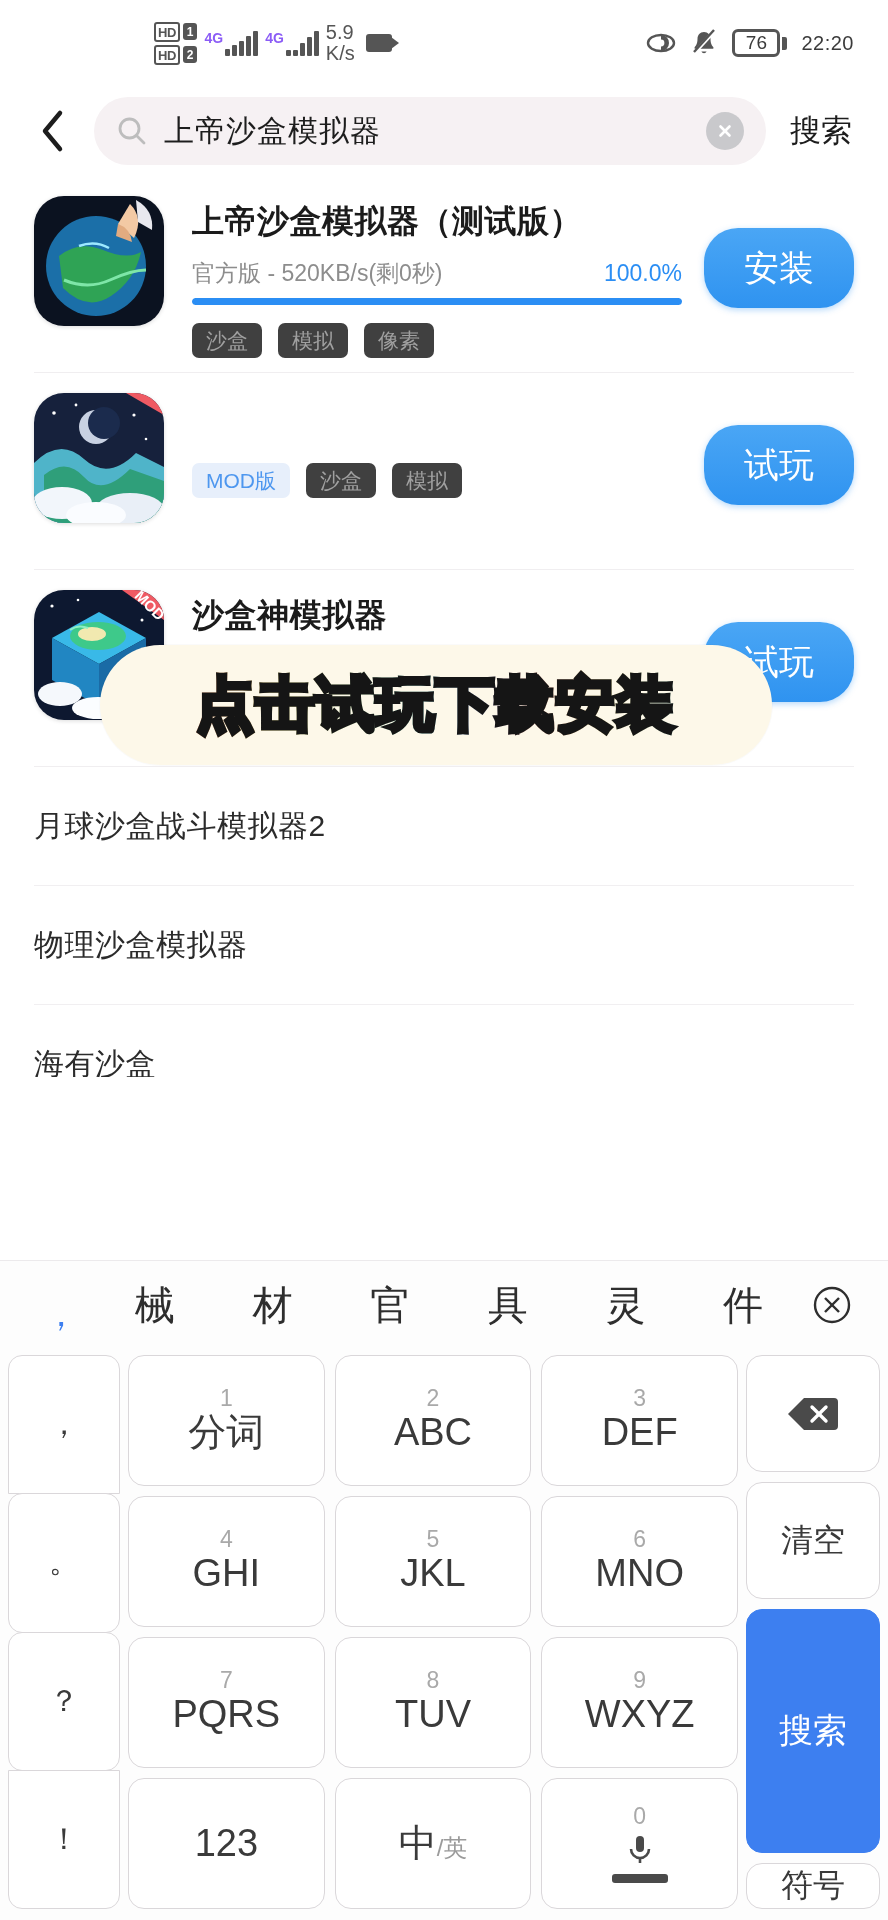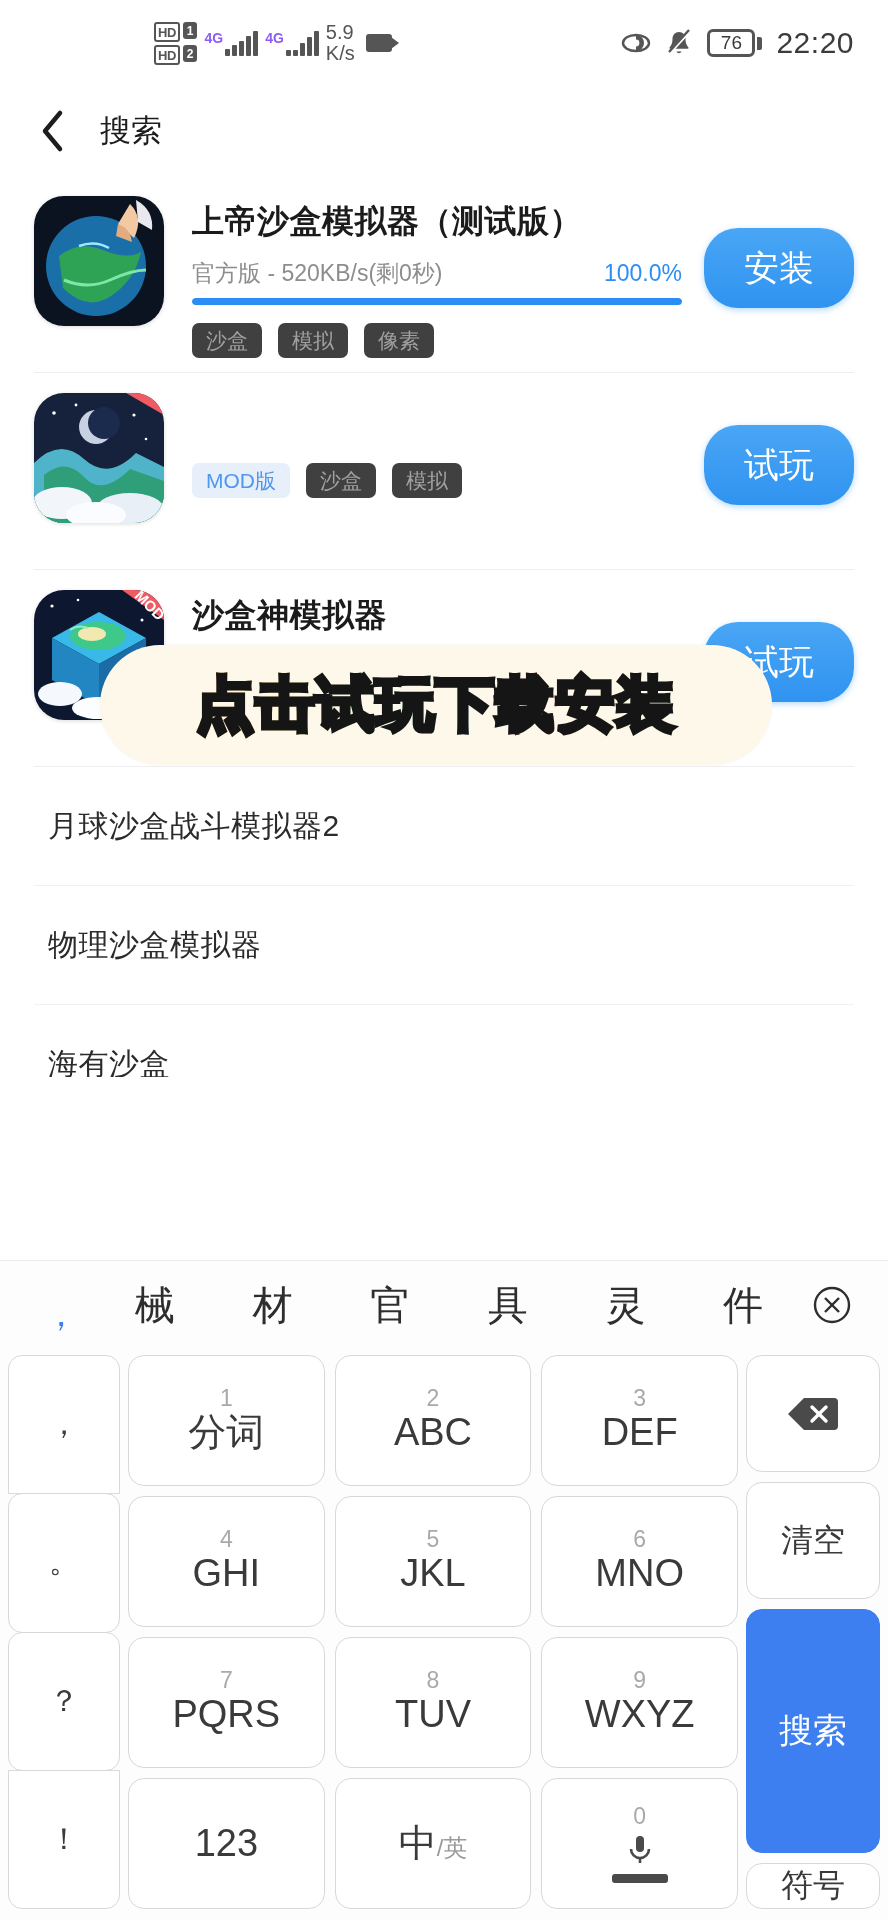--- a/index.html
+++ b/index.html
@@ -12,21 +12,21 @@
   .phone { position: relative; width: 888px; height: 1920px; background: #fff; }
 
   
   .statusbar {
     height: 86px; display: flex; align-items: center;
     padding: 0 34px; color: #4a4a4a;
   }
   .sb-left { display: flex; align-items: center; gap: 7px; flex: 1; padding-left: 120px;}
   .sb-right { display: flex; align-items: center; gap: 14px; text-align: center; }
   .hd-stack { display: flex; flex-direction: column; gap: 3px; }
-  .hd-row { display: flex; align-items: flex-start; gap: 3px; }
+  .hd-row { display: flex; align-items: center; gap: 3px; }
   .hd-badge {
     border: 2px solid #555; border-radius: 3px; font-size: 13px;
     line-height: 1; padding: 2px 2px 1px; font-weight: bold; color: #555;
     letter-spacing: -0.5px;
   }
   .sim-badge {
     background: #555; color: #fff; border-radius: 3px; font-size: 12px;
     line-height: 1; padding: 3px 4px 2px; font-weight: bold;
   }
   .net { display: flex; align-items: flex-end; gap: 2px; }
@@ -50,21 +50,21 @@
   .bell { width: 28px; height: 30px; }
   .battery {
     display: flex; align-items: center;
   }
   .batt-body {
     width: 48px; height: 28px; border: 3px solid #555; border-radius: 6px;
     display: flex; align-items: center; justify-content: center;
     font-size: 19px; color: #3b3b3b; font-weight: 500;
   }
   .batt-tip { width: 5px; height: 13px; background: #555; border-radius: 0 2px 2px 0; margin-left: 2px; }
-  .clock { font-size: 30px; color: #3b3b3b; letter-spacing: 0.5px; }
+  .clock { font-size: 20px; color: #3b3b3b; letter-spacing: 0.5px; }
 
   
   .searchbar {
     height: 90px; display: flex; align-items: center; padding: 0 30px; gap: 18px;
   }
   .back-btn {
     width: 46px; height: 60px; display: flex; align-items: center; justify-content: center;
     cursor: pointer;
   }
   .back-btn svg { display: block; }
@@ -131,21 +131,21 @@
     background-image: linear-gradient(92deg,
       #f2a07a 0%, #f6e98f 16%, #d9f0b8 31%, #9ee4d8 46%,
       #b7c8ef 58%, #f7b0a6 70%, #f9e59a 84%, #bfe9dc 100%);
     -webkit-background-clip: text; background-clip: text; color: transparent;
     -webkit-text-stroke: 5px #151515;
     paint-order: stroke fill;
   }
 
   
   .suggest-item {
-    height: 118px; display: flex; align-items: center; padding: 0 48px;
+    height: 118px; display: flex; align-items: center; padding: 0 34px;
     font-size: 30px; color: #2b2b2b; letter-spacing: .5px; cursor: pointer;
   }
   .sg-div { height: 1px; background: #f1eff1; margin: 0 34px; }
   .list-clip { height: 310px; overflow: hidden; }
 
   
   .keyboard {
     position: absolute; left: 0; bottom: 0; width: 888px; height: 660px;
     background: #fdfdfd; border-top: 1px solid #eceaec;
   }
@@ -259,20 +259,33 @@
       </div>
       <div class="clock">22:20</div>
     </div>
   </div>
 
   <div class="searchbar">
     <div class="back-btn">
       <svg width="26" height="44" viewBox="0 0 26 44">
         <polyline points="20,4 5,22 20,40" fill="none" stroke="#1d1d1d" stroke-width="4.5" stroke-linecap="round" stroke-linejoin="round"></polyline>
       </svg>
+    </div>
+    <div class="search-field">
+      <svg class="mag" width="32" height="32" viewBox="0 0 32 32">
+        <circle cx="13.5" cy="13.5" r="9.5" fill="none" stroke="#bdbdbd" stroke-width="2.8"></circle>
+        <line x1="20.5" y1="20.5" x2="28" y2="28" stroke="#bdbdbd" stroke-width="2.8" stroke-linecap="round"></line>
+      </svg>
+      <span class="search-text" title="搜索游戏名称">上帝沙盒模拟器</span>
+      <span class="clear-btn">
+        <svg width="20" height="20" viewBox="0 0 20 20">
+          <line x1="5.5" y1="5.5" x2="14.5" y2="14.5" stroke="#fff" stroke-width="2.6" stroke-linecap="round"></line>
+          <line x1="14.5" y1="5.5" x2="5.5" y2="14.5" stroke="#fff" stroke-width="2.6" stroke-linecap="round"></line>
+        </svg>
+      </span>
     </div>
     <div class="search-action">搜索</div>
   </div>
 
   <div class="results">
 
     <div class="app-row">
       <div class="app-icon">
         <svg width="130" height="130" viewBox="0 0 130 130">
           <rect width="130" height="130" fill="#0b1220"></rect>

